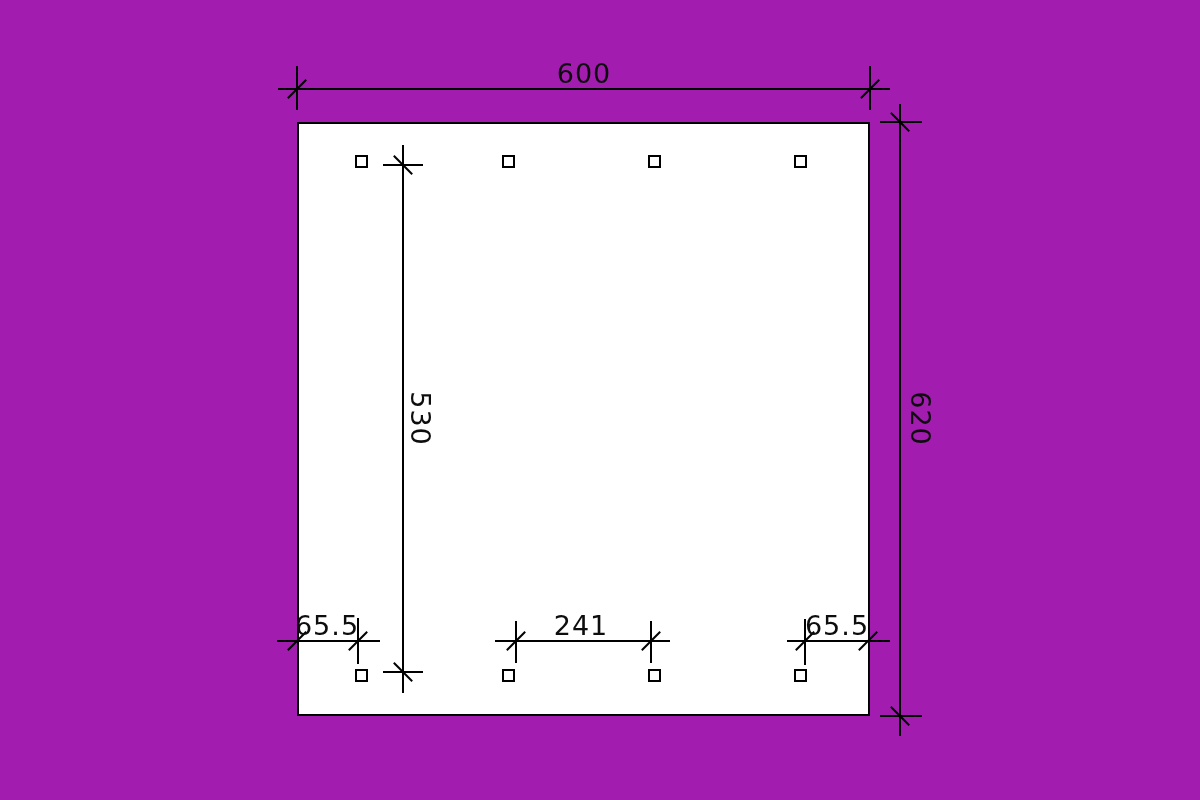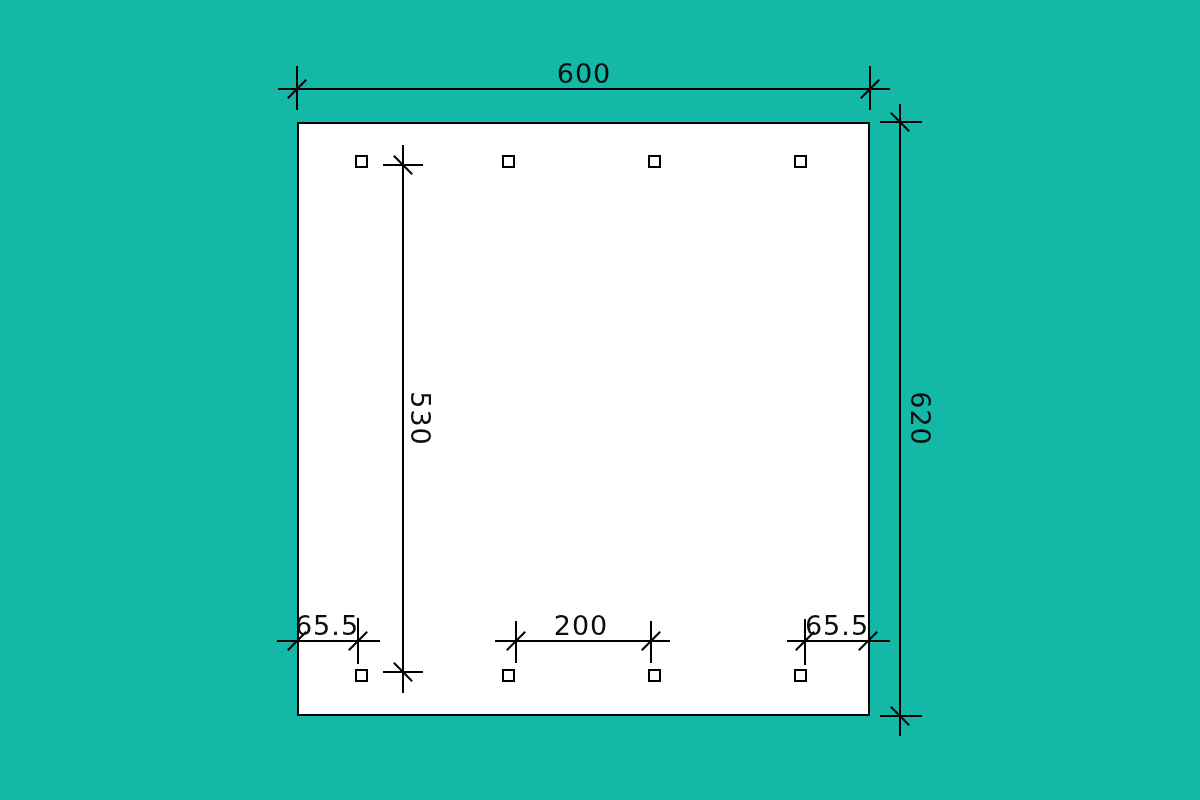--- a/index.html
+++ b/index.html
@@ -1,17 +1,17 @@
 <!DOCTYPE html>
 <html><head>
 <meta charset="utf-8">
 <style>
   html,body{margin:0;padding:0;background:#fff;}
   #canvas{
-    position:relative;width:1200px;height:800px;background:#14b8a6;
+    position:relative;width:1200px;height:800px;background:#a21caf;
     overflow:hidden;font-family:"DejaVu Sans",sans-serif;
   }
   .hline{position:absolute;height:2px;background:#000;}
   .vline{position:absolute;width:2px;background:#000;}
   .rect-main{
     position:absolute;left:297px;top:122px;width:573px;height:594px;
     border:2px solid #000;box-sizing:border-box;background:#fff;
   }
   .post{
     position:absolute;width:13px;height:13px;border:2px solid #000;
@@ -68,21 +68,21 @@
   <div class="vline" style="left:357px;top:618px;height:46px;"></div>
   <div class="tick fwd" style="left:296px;top:628px;"></div>
   <div class="tick fwd" style="left:357px;top:628px;"></div>
   <div class="dim-text" style="left:267px;top:612px;">65.5</div>
 
   <div class="hline" style="left:495px;top:640px;width:175px;"></div>
   <div class="vline" style="left:515px;top:621px;height:42px;"></div>
   <div class="vline" style="left:650px;top:621px;height:42px;"></div>
   <div class="tick fwd" style="left:515px;top:628px;"></div>
   <div class="tick fwd" style="left:650px;top:628px;"></div>
-  <div class="dim-text" style="left:521px;top:612px;">200</div>
+  <div class="dim-text" style="left:521px;top:612px;">241</div>
 
   <div class="hline" style="left:787px;top:640px;width:103px;"></div>
   <div class="vline" style="left:804px;top:619px;height:46px;"></div>
   <div class="tick fwd" style="left:804px;top:628px;"></div>
   <div class="tick fwd" style="left:867px;top:628px;"></div>
   <div class="dim-text" style="left:777px;top:612px;">65.5</div>
 
 </div>
 
 </body></html>

